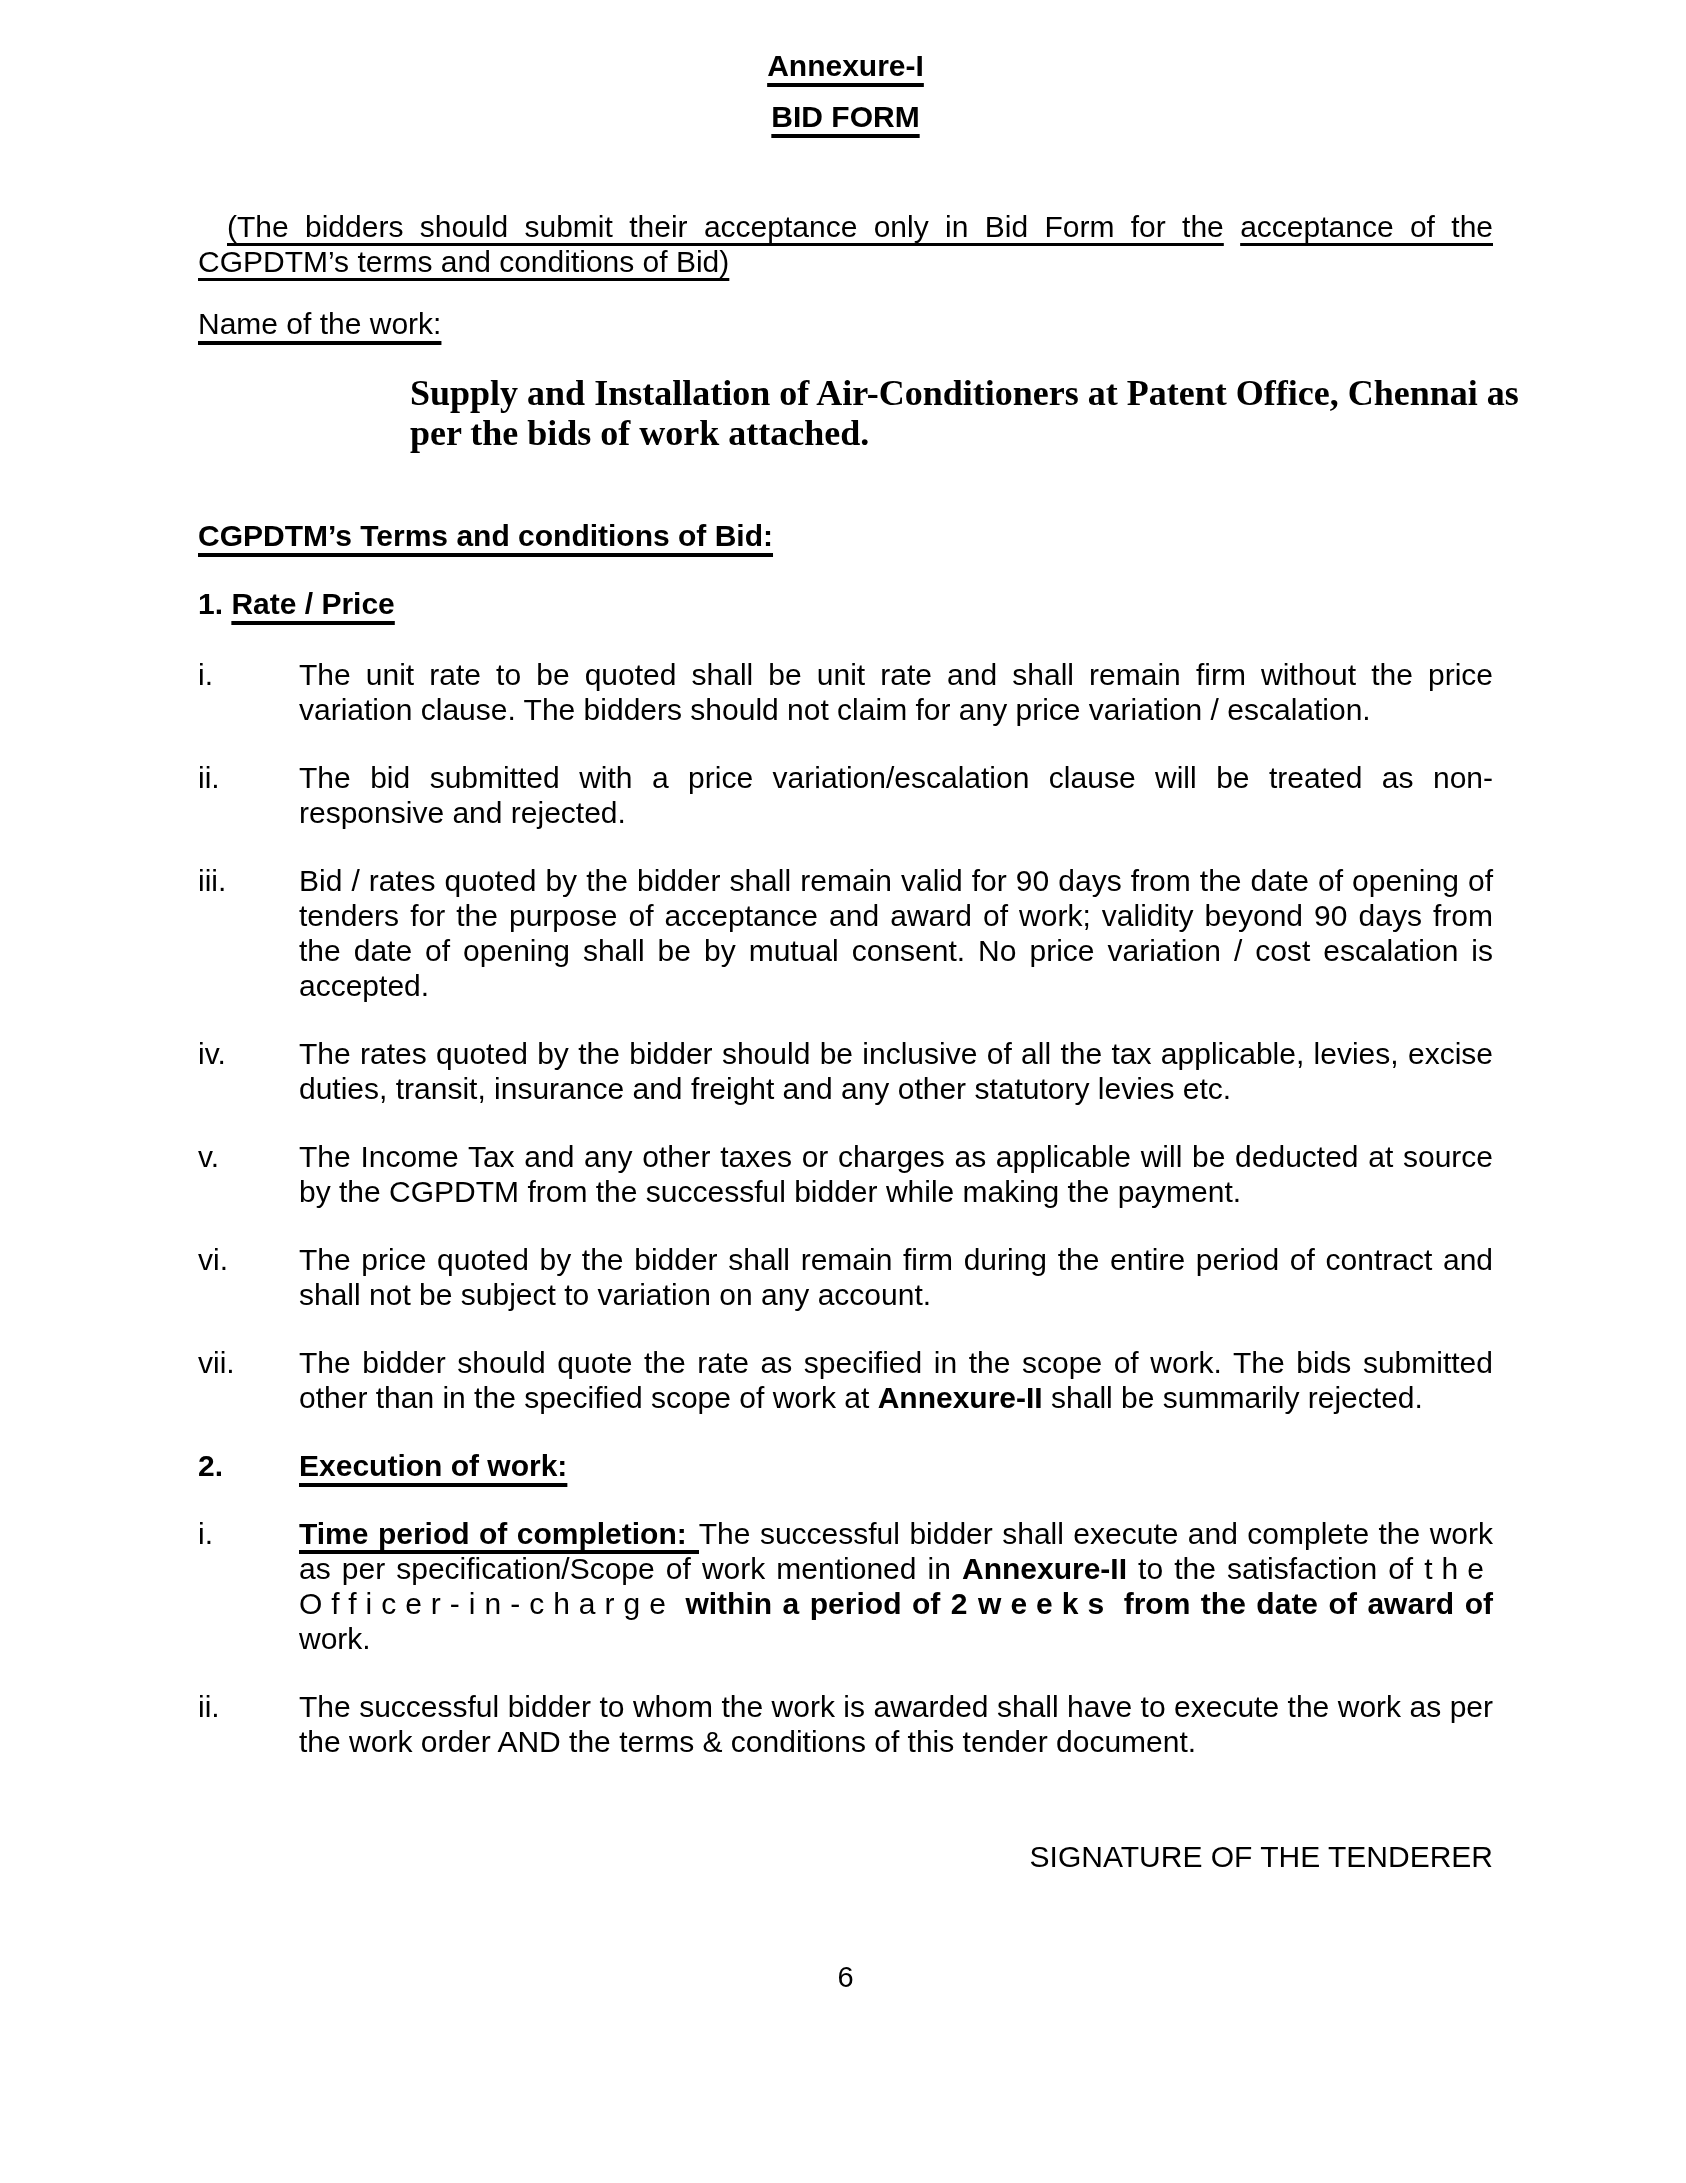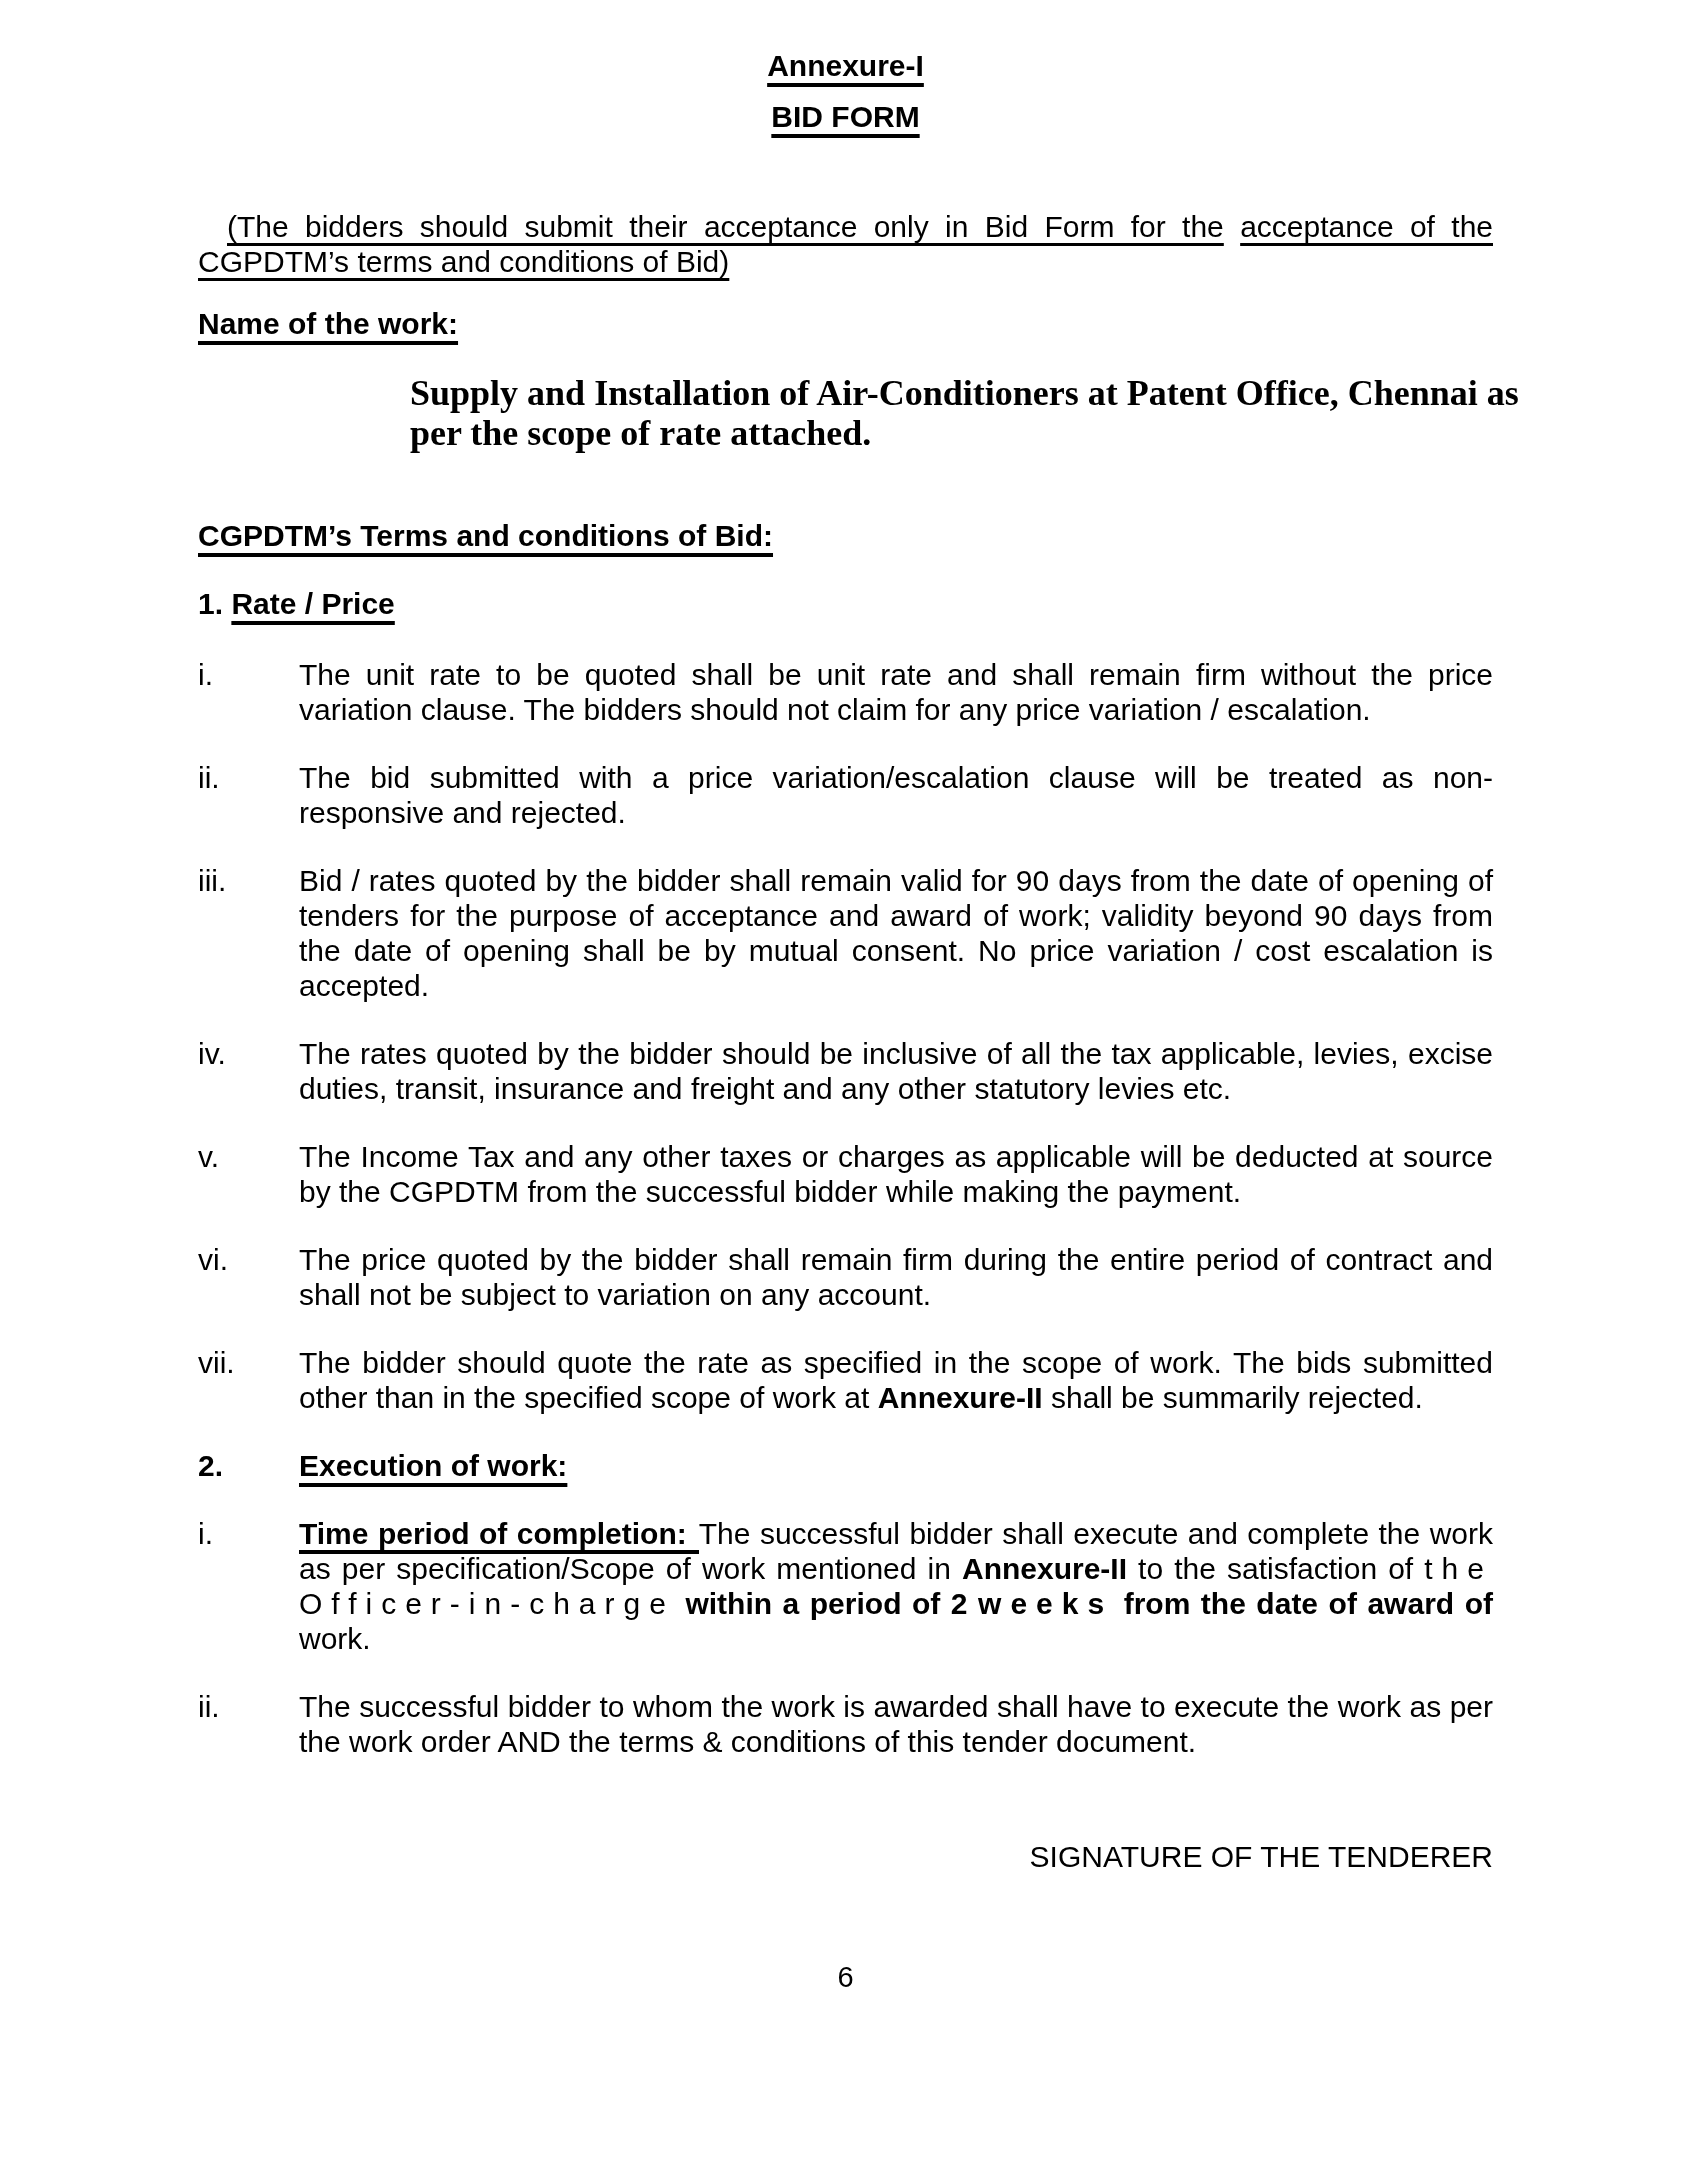--- a/index.html
+++ b/index.html
@@ -18,21 +18,21 @@
     border-radius:30px;
   }
   .b{font-weight:bold;}
   .u{text-decoration:underline;text-decoration-thickness:3.3px;text-underline-offset:6px;}
   .hu{text-decoration:underline;text-decoration-thickness:4px;text-underline-offset:6.6px;}
   .center{text-align:center;}
   .title{font-weight:bold;line-height:36px;}
   .title2{margin-top:15px;}
   .intro{margin-top:74px;}
   .intro .l1{text-align:justify;text-align-last:justify;margin-left:29px;}
-  .heading{font-weight:bold;margin-top:26.5px;}
+  .heading{font-weight:normal;margin-top:26.5px;}
   .work-name{
     margin:32px 0 0 212px;
     font-family:"Liberation Serif","DejaVu Serif",serif;
     font-weight:bold;font-size:36px;line-height:40px;
     white-space:nowrap;
   }
   .terms-heading{font-weight:bold;margin-top:65px;}
   .sec1-title{margin-top:33px;font-weight:bold;}
   .list{margin-top:36px;}
   .li{display:grid;grid-template-columns:101px 1fr;margin-bottom:33px;}
@@ -59,21 +59,21 @@
     </div>
     <div>
       <span class="u">CGPDTM’s terms and conditions of Bid)</span>
     </div>
   </div>
 
   <div class="heading hu">Name of the work:</div>
 
   <div class="work-name">
     <div>Supply and Installation of Air-Conditioners at Patent Office, Chennai  as</div>
-    <div>per the scope of rate attached.</div>
+    <div>per the bids of work attached.</div>
   </div>
 
   <div class="terms-heading hu">CGPDTM’s Terms and conditions of Bid:</div>
 
   <div class="sec1-title">
     <span>1.</span>
     <span class="hu">Rate / Price</span>
   </div>
 
   <div class="list">

